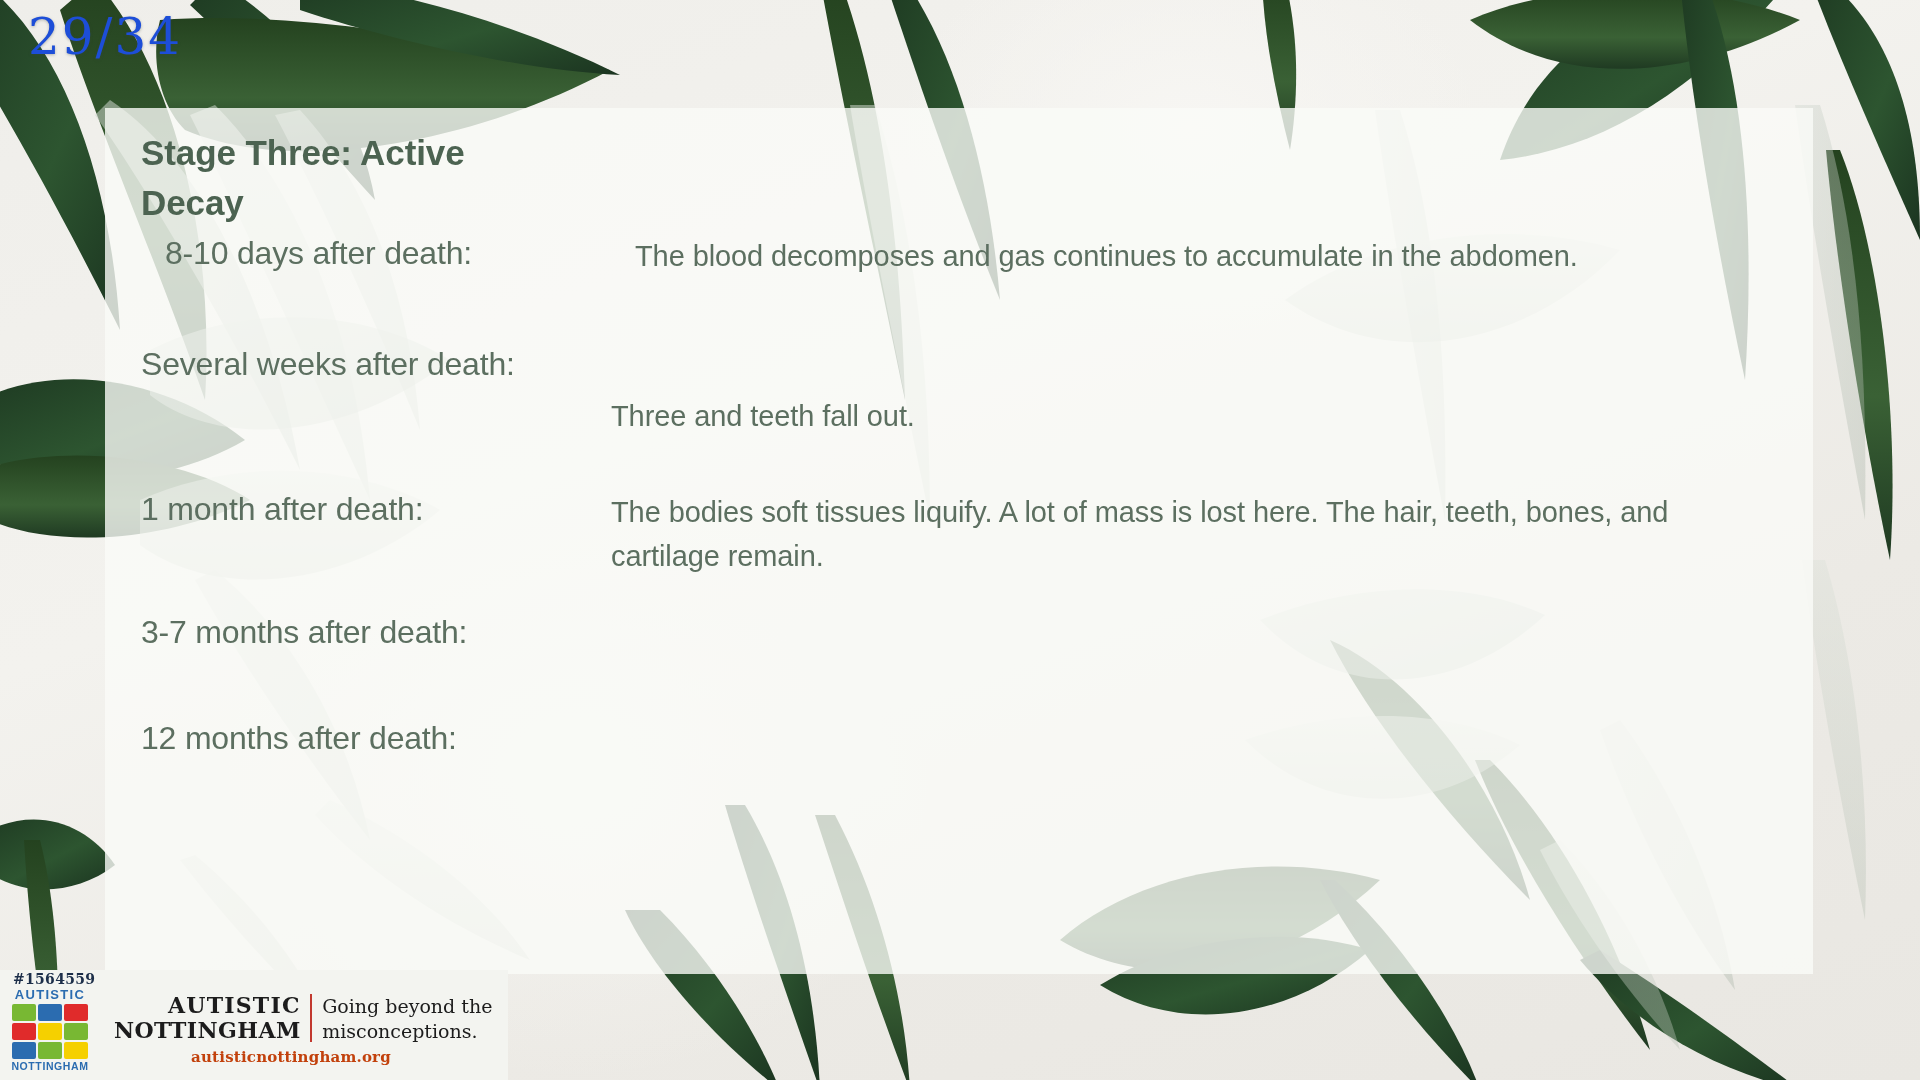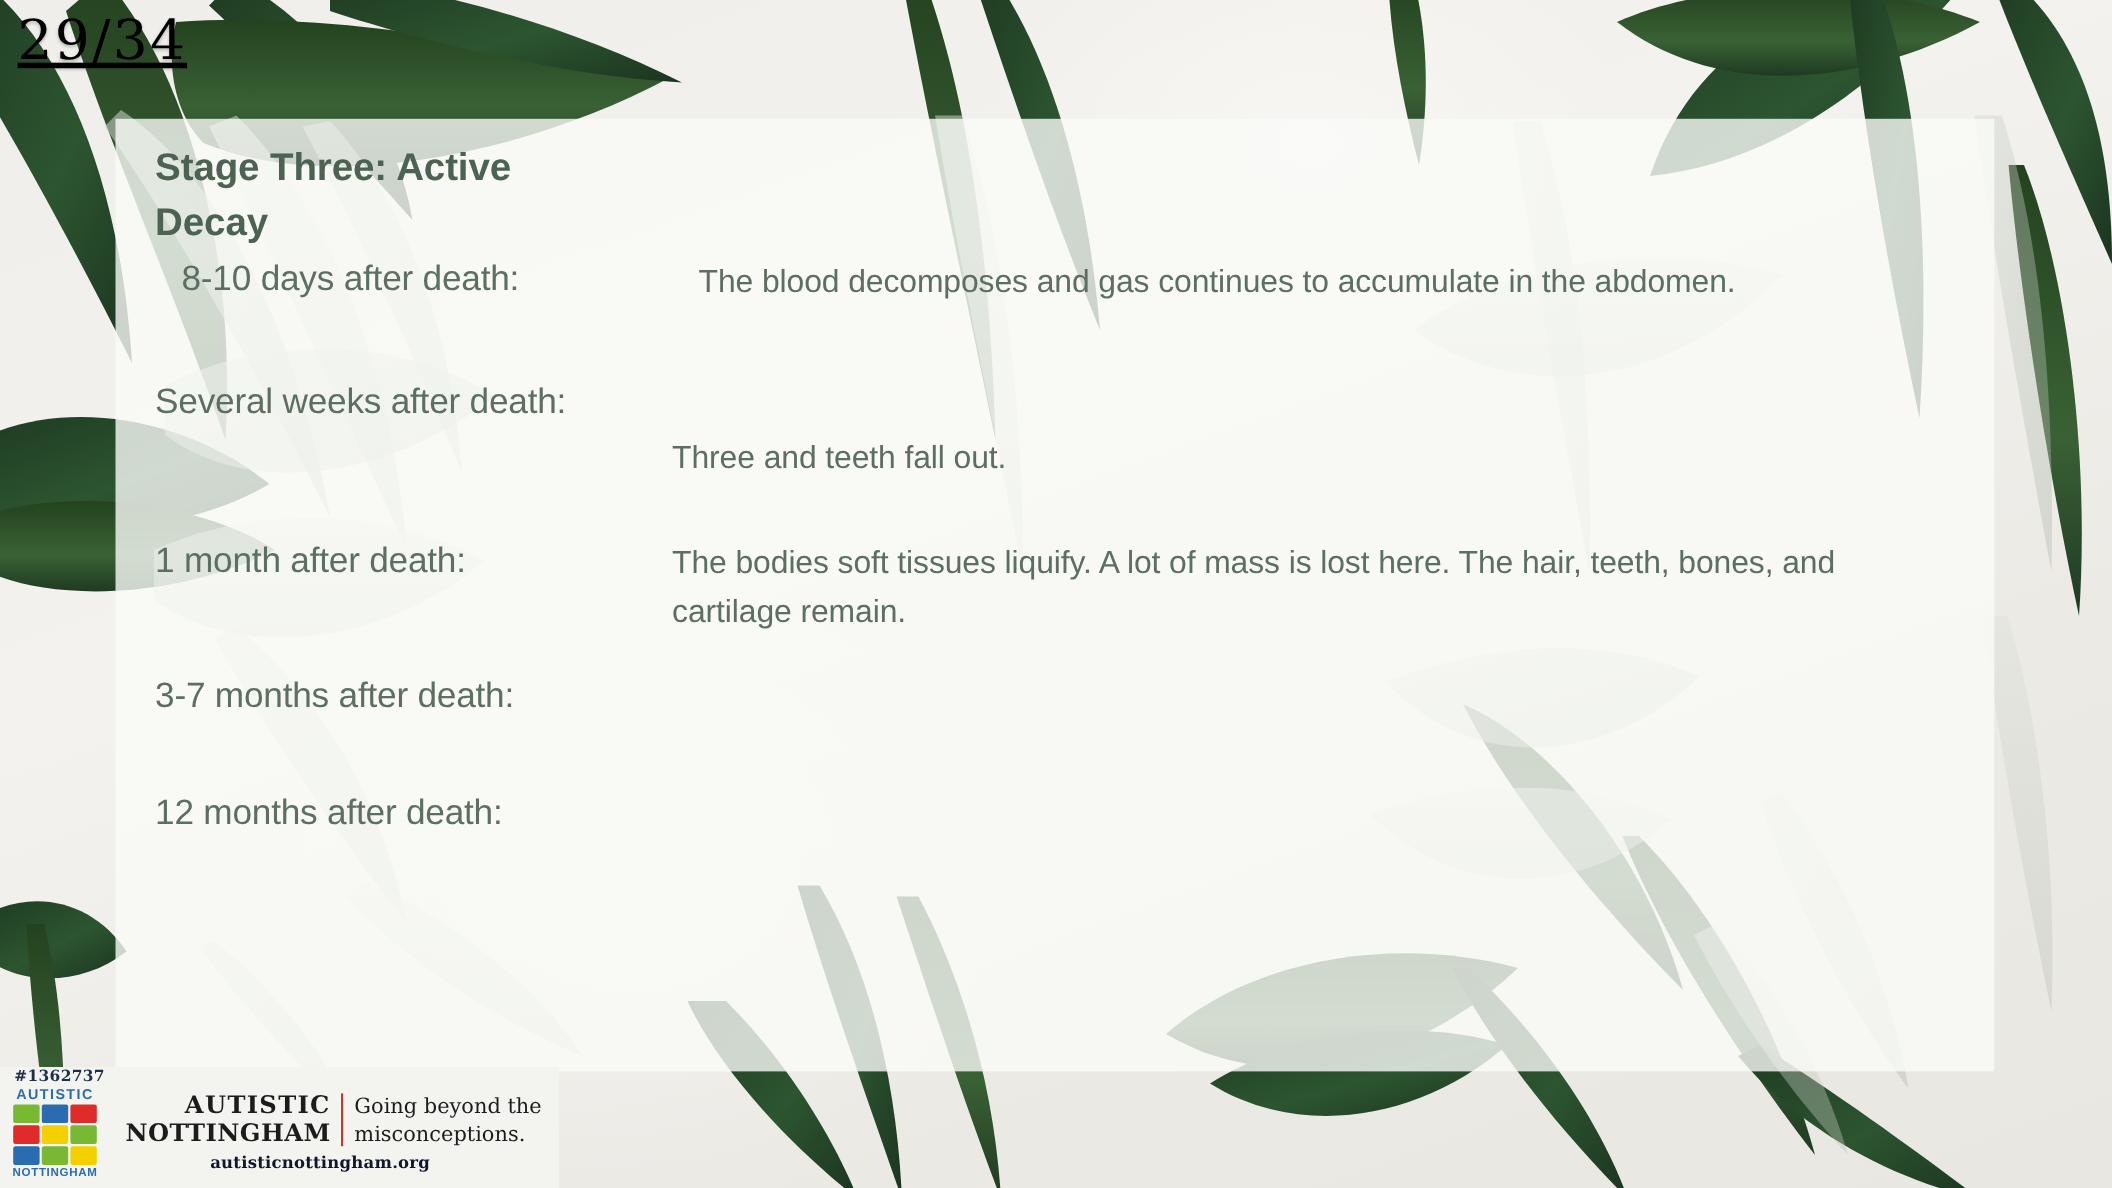--- a/index.html
+++ b/index.html
@@ -27,31 +27,30 @@
     background:
       radial-gradient(ellipse 420px 300px at 62% 12%, #f7f6f3 0%, rgba(247,246,243,0) 70%),
       radial-gradient(ellipse 500px 420px at 30% 72%, #f4f3ef 0%, rgba(244,243,239,0) 72%),
       linear-gradient(160deg, #efeeea 0%, #f3f2ee 38%, #eceae5 70%, #e9e7e2 100%);
   }
   #bg-svg { position: absolute; inset: 0; width: 1920px; height: 1080px; }
 
   
   #page-counter {
     position: absolute;
-    left: 16px;
+    left: 28px;
     top: 10px;
     font-family: "DejaVu Serif", serif;
     font-size: 50px;
     font-weight: 300;
     letter-spacing: 2px;
-    color: #000000;
+    color: #1d4ed8;
     text-shadow: 0 1px 3px rgba(60,70,60,.35);
     z-index: 6;
     line-height: 1.1;
-    text-decoration: underline;
   }
 
   
   #panel {
     position: absolute;
     left: 105px;
     top: 108px;
     width: 1708px;
     height: 866px;
     background: rgba(250,251,248,0.80);
@@ -193,21 +192,21 @@
     font-size: 19px;
     color: #1c1c1c;
     line-height: 1.3;
     padding-left: 10px;
     padding-top: 1px;
   }
   #words-url {
     font-family: "DejaVu Serif", serif;
     font-weight: bold;
     font-size: 15px;
-    color: #0f172a;
+    color: #c2410c;
     text-align: center;
     padding-top: 5px;
     padding-right: 40px;
     letter-spacing: 0.2px;
   }
 </style>
 </head>
 <body>
 
 <div id="slide">
@@ -313,21 +312,21 @@
       </div>
 
       <div class="row r4">
         <div class="row-term">12 months after death:</div>
       </div>
 
     </div>
   </div>
 
   <div id="logo-block">
-    <div id="charity-no">#1362737</div>
+    <div id="charity-no">#1564559</div>
 
     <div id="logo-row">
 
       <div id="logo-mark">
         <div class="mark-word">AUTISTIC</div>
         <div id="mark-grid">
           <div class="sq" style="background:#78b833"></div>
           <div class="sq" style="background:#2b6cb0"></div>
           <div class="sq" style="background:#e02b2b"></div>
           <div class="sq" style="background:#e02b2b"></div>

